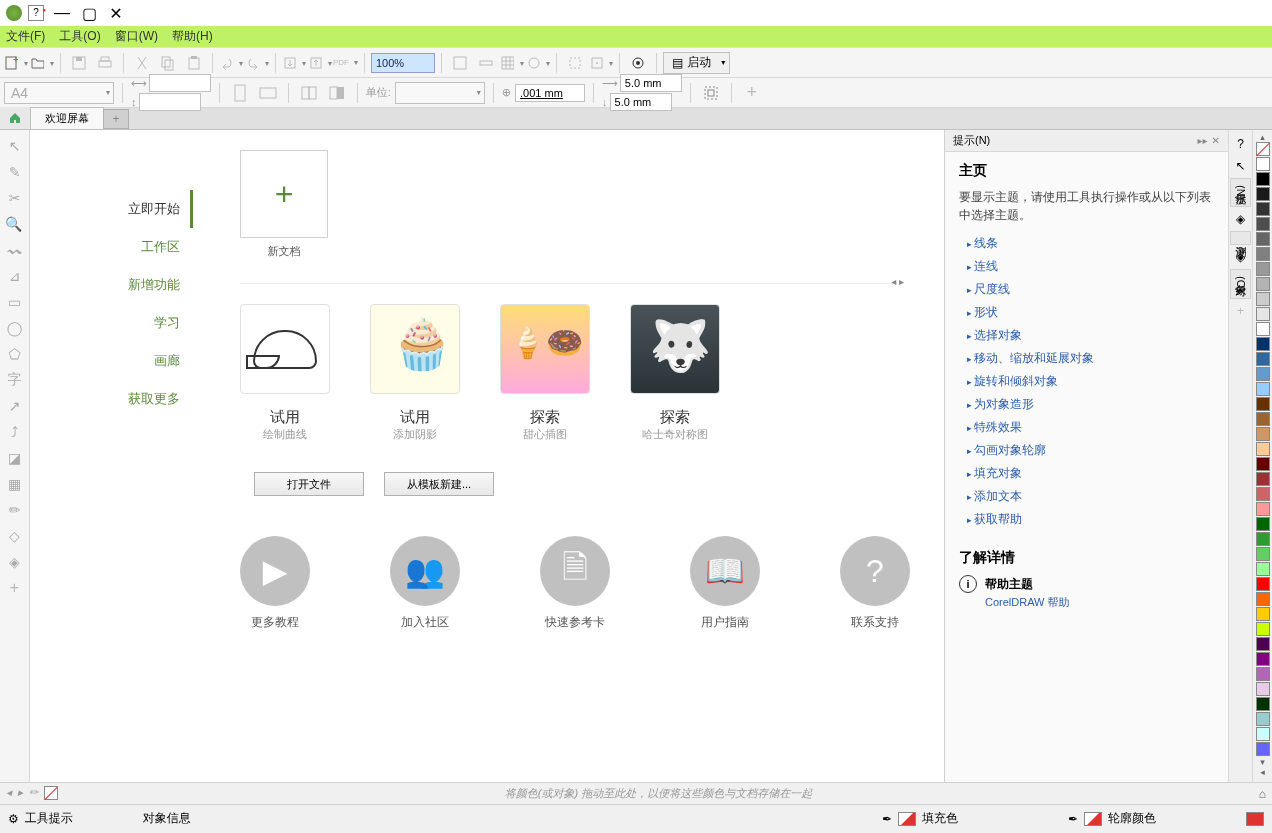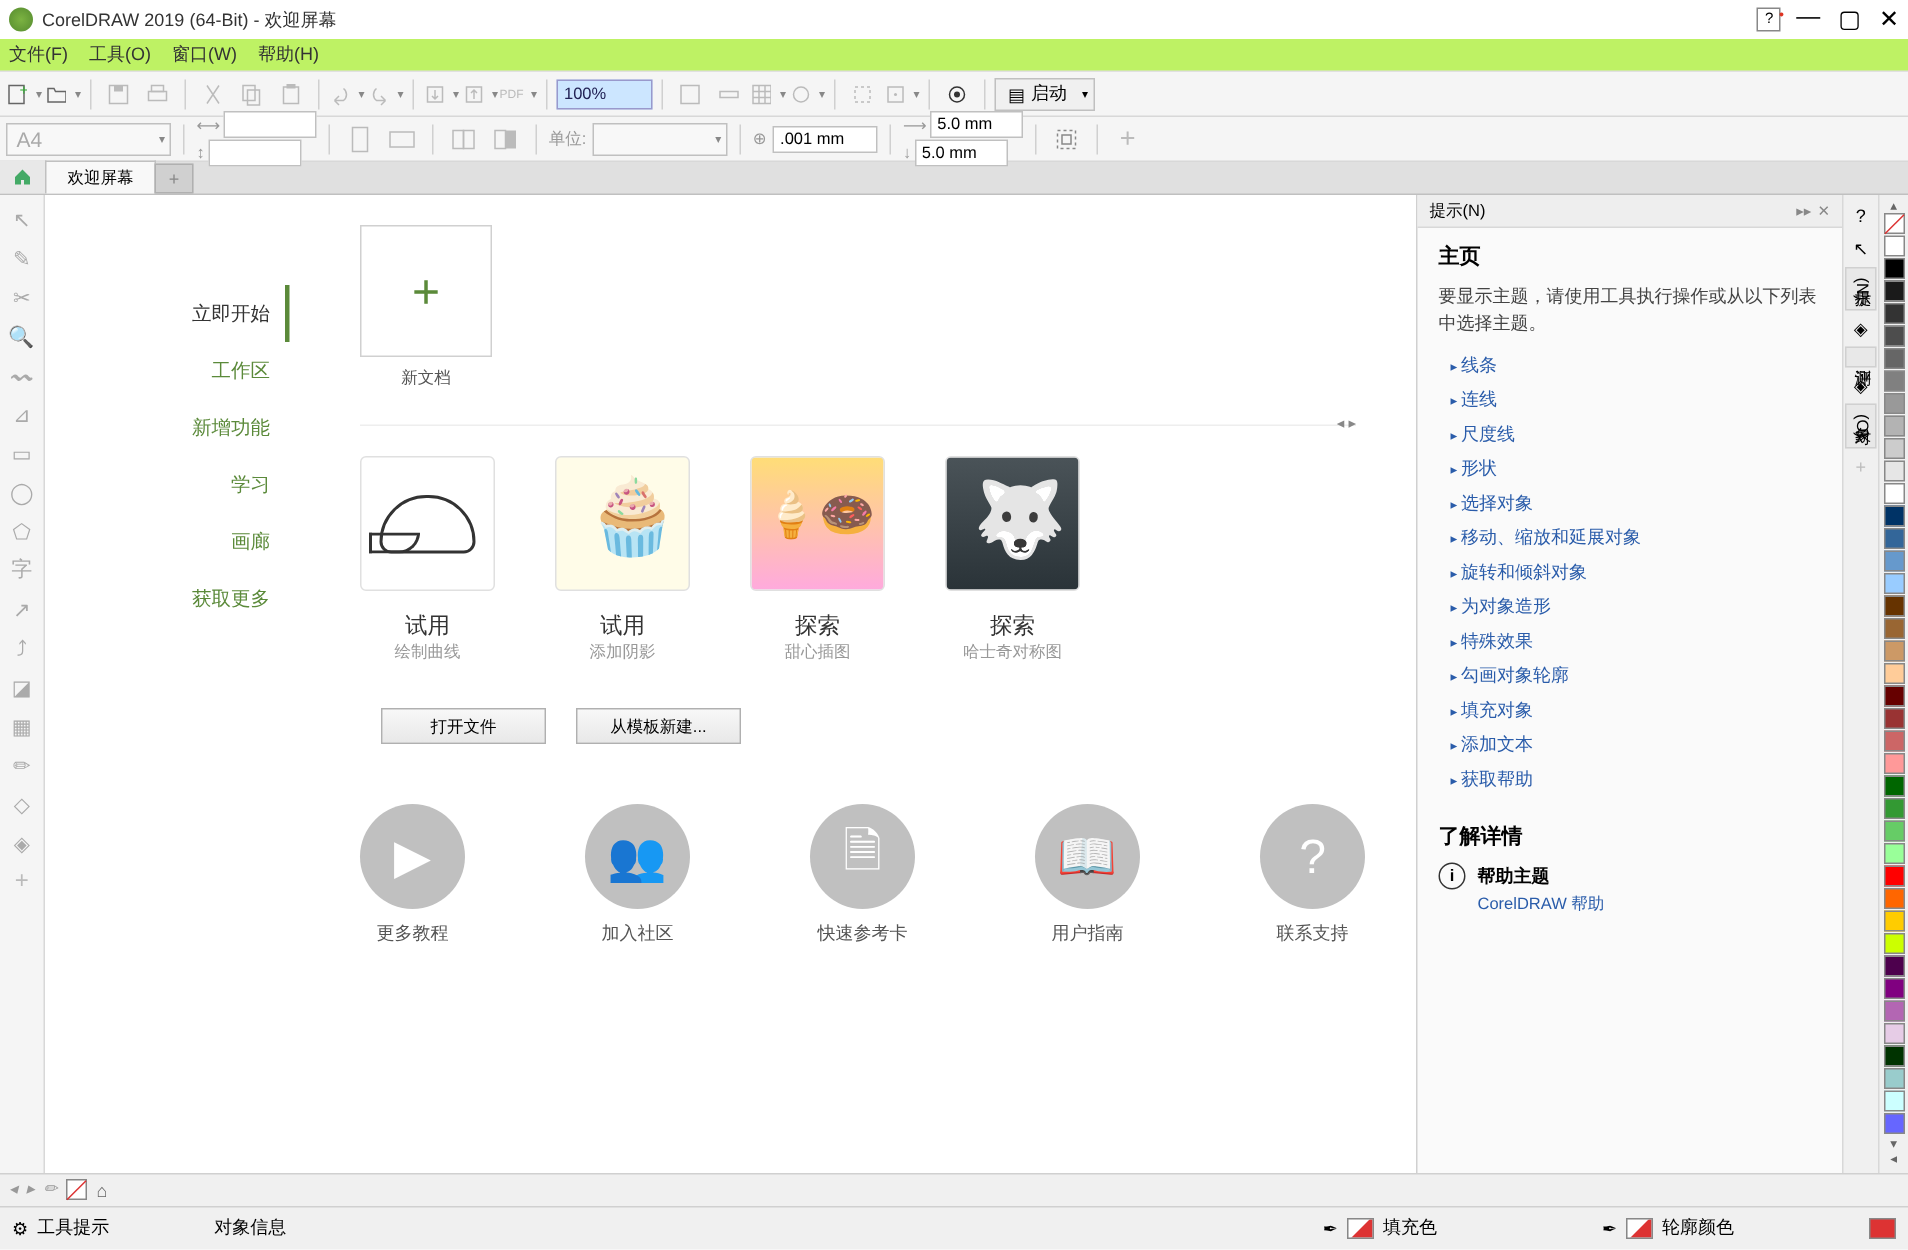--- a/index.html
+++ b/index.html
@@ -118,21 +118,20 @@
 .thumb-sweet { background:linear-gradient(#ffdd77,#ffaadd); position:relative; }
 .thumb-sweet::before { content:"🍦🍩"; font-size:30px; position:absolute; top:20px; left:8px; }
 .thumb-husky { background:linear-gradient(#4a5358,#2a3338); position:relative; }
 .thumb-husky::before { content:"🐺"; font-size:50px; position:absolute; top:12px; left:18px; filter:grayscale(1) brightness(1.3); }
 </style>
 </head>
 <body>
 
 <div class="titlebar">
   <div class="logo"></div>
-  <div class="title">CorelDRAW 2019 (64-Bit) - 欢迎屏幕</div>
   <span class="help-icon">?</span>
   <div class="winbtns">
     <span>—</span>
     <span>▢</span>
     <span>✕</span>
   </div>
 </div>
 
 <div class="menubar">
   <span>文件(F)</span>
@@ -293,21 +292,21 @@
       <svg width="16" height="16">
         <rect x="1" y="2" width="7" height="12" fill="none" stroke="#bbb"></rect>
         <rect x="8" y="2" width="7" height="12" fill="#bbb"></rect>
       </svg>
     </div>
   <div class="tb-sep"></div>
   <span class="label-dim">单位:</span>
   <div class="combo disabled" style="width:90px;"></div>
   <div class="tb-sep"></div>
   <span class="label-dim">⊕</span>
-  <input class="num-input" style="width: 70px;" value=".001 mm">
+  <input class="num-input" style="width: 70px; text-decoration: underline;" value=".001 mm">
   <div class="tb-sep"></div>
   <div style="display:flex;flex-direction:column;gap:1px;">
     <div style="display:flex;align-items:center;gap:2px;">
         <span class="label-dim">⟶</span>
         <input class="num-input" value="5.0 mm" style="">
       </div>
     <div style="display:flex;align-items:center;gap:2px;">
         <span class="label-dim">↓</span>
         <input class="num-input" value="5.0 mm" style="">
       </div>
@@ -528,20 +527,21 @@
 
 <div class="color-tray">
   <div class="lead">
     <span>◂</span>
     <span>▸</span>
     <span>✏</span>
     <span class="swatch" style="background:#fff;position:relative;display:inline-block;">
         <span style="position:absolute;width:18px;height:1px;background:#d33;transform:rotate(-45deg);top:6px;left:-3px;"></span>
       </span>
   </div>
+  <div class="msg">将颜色(或对象) 拖动至此处，以便将这些颜色与文档存储在一起</div>
   <div class="tail">⌂</div>
 </div>
 
 <div class="status-bar">
   <div class="section">
     <span>⚙</span>
     <span>工具提示</span>
   </div>
   <div class="section" style="margin-left:60px;">
     <span>对象信息</span>

